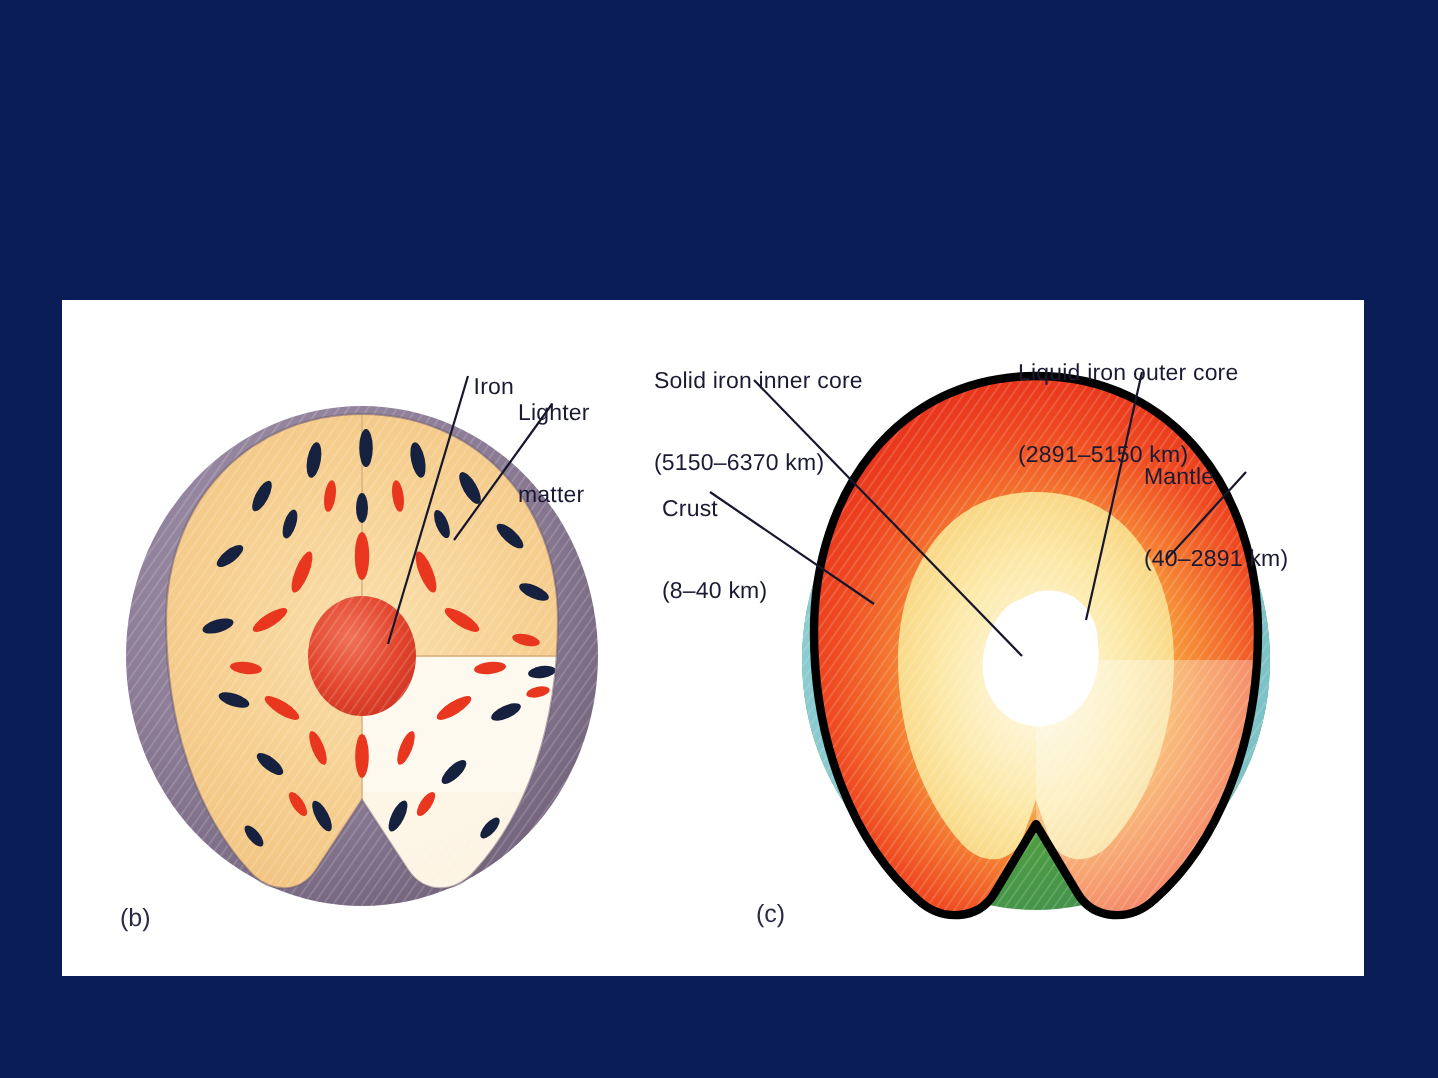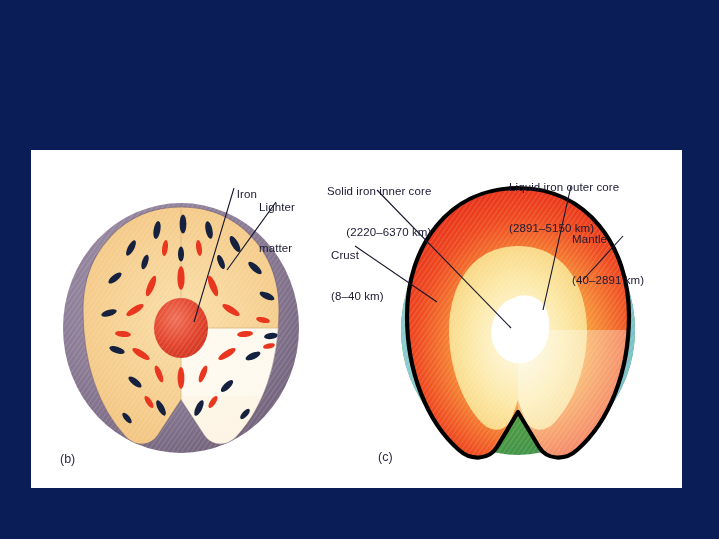--- a/index.html
+++ b/index.html
@@ -61,21 +61,21 @@
   }
   .panel-letter {
     position: absolute;
     font-family: "Liberation Sans", sans-serif;
     font-size: 12.5px;
     color: #2a2a44;
   }
 
   .lbl-iron        { left: 186px; top: 24px; }
   .lbl-lighter     { left: 228px; top: 24px; }
-  .lbl-solid-inner { left: 296px; top:  8px; text-align: right; }
+  .lbl-solid-inner { left: 296px; top:  8px; }
   .lbl-liquid-outer{ left: 478px; top:  4px; }
   .lbl-crust       { left: 300px; top: 72px; }
   .lbl-mantle      { left: 541px; top: 56px; }
   .letter-b        { left: 29px;  top: 302px; }
   .letter-c        { left: 347px; top: 300px; }
 </style>
 </head>
 <body>
 
 <div id="slide">
@@ -270,21 +270,21 @@
       <div>Lighter</div>
       <div>matter</div>
     </div>
 
     <div class="fig-label lbl-iron">
       <span>Iron</span>
     </div>
 
     <div class="fig-label lbl-solid-inner">
       <div>Solid iron inner core</div>
-      <div>(2220–6370 km)</div>
+      <div>(5150–6370 km)</div>
     </div>
 
     <div class="fig-label lbl-liquid-outer">
       <div>Liquid iron outer core</div>
       <div>(2891–5150 km)</div>
     </div>
 
     <div class="fig-label lbl-crust">
       <div>Crust</div>
       <div>(8–40 km)</div>

